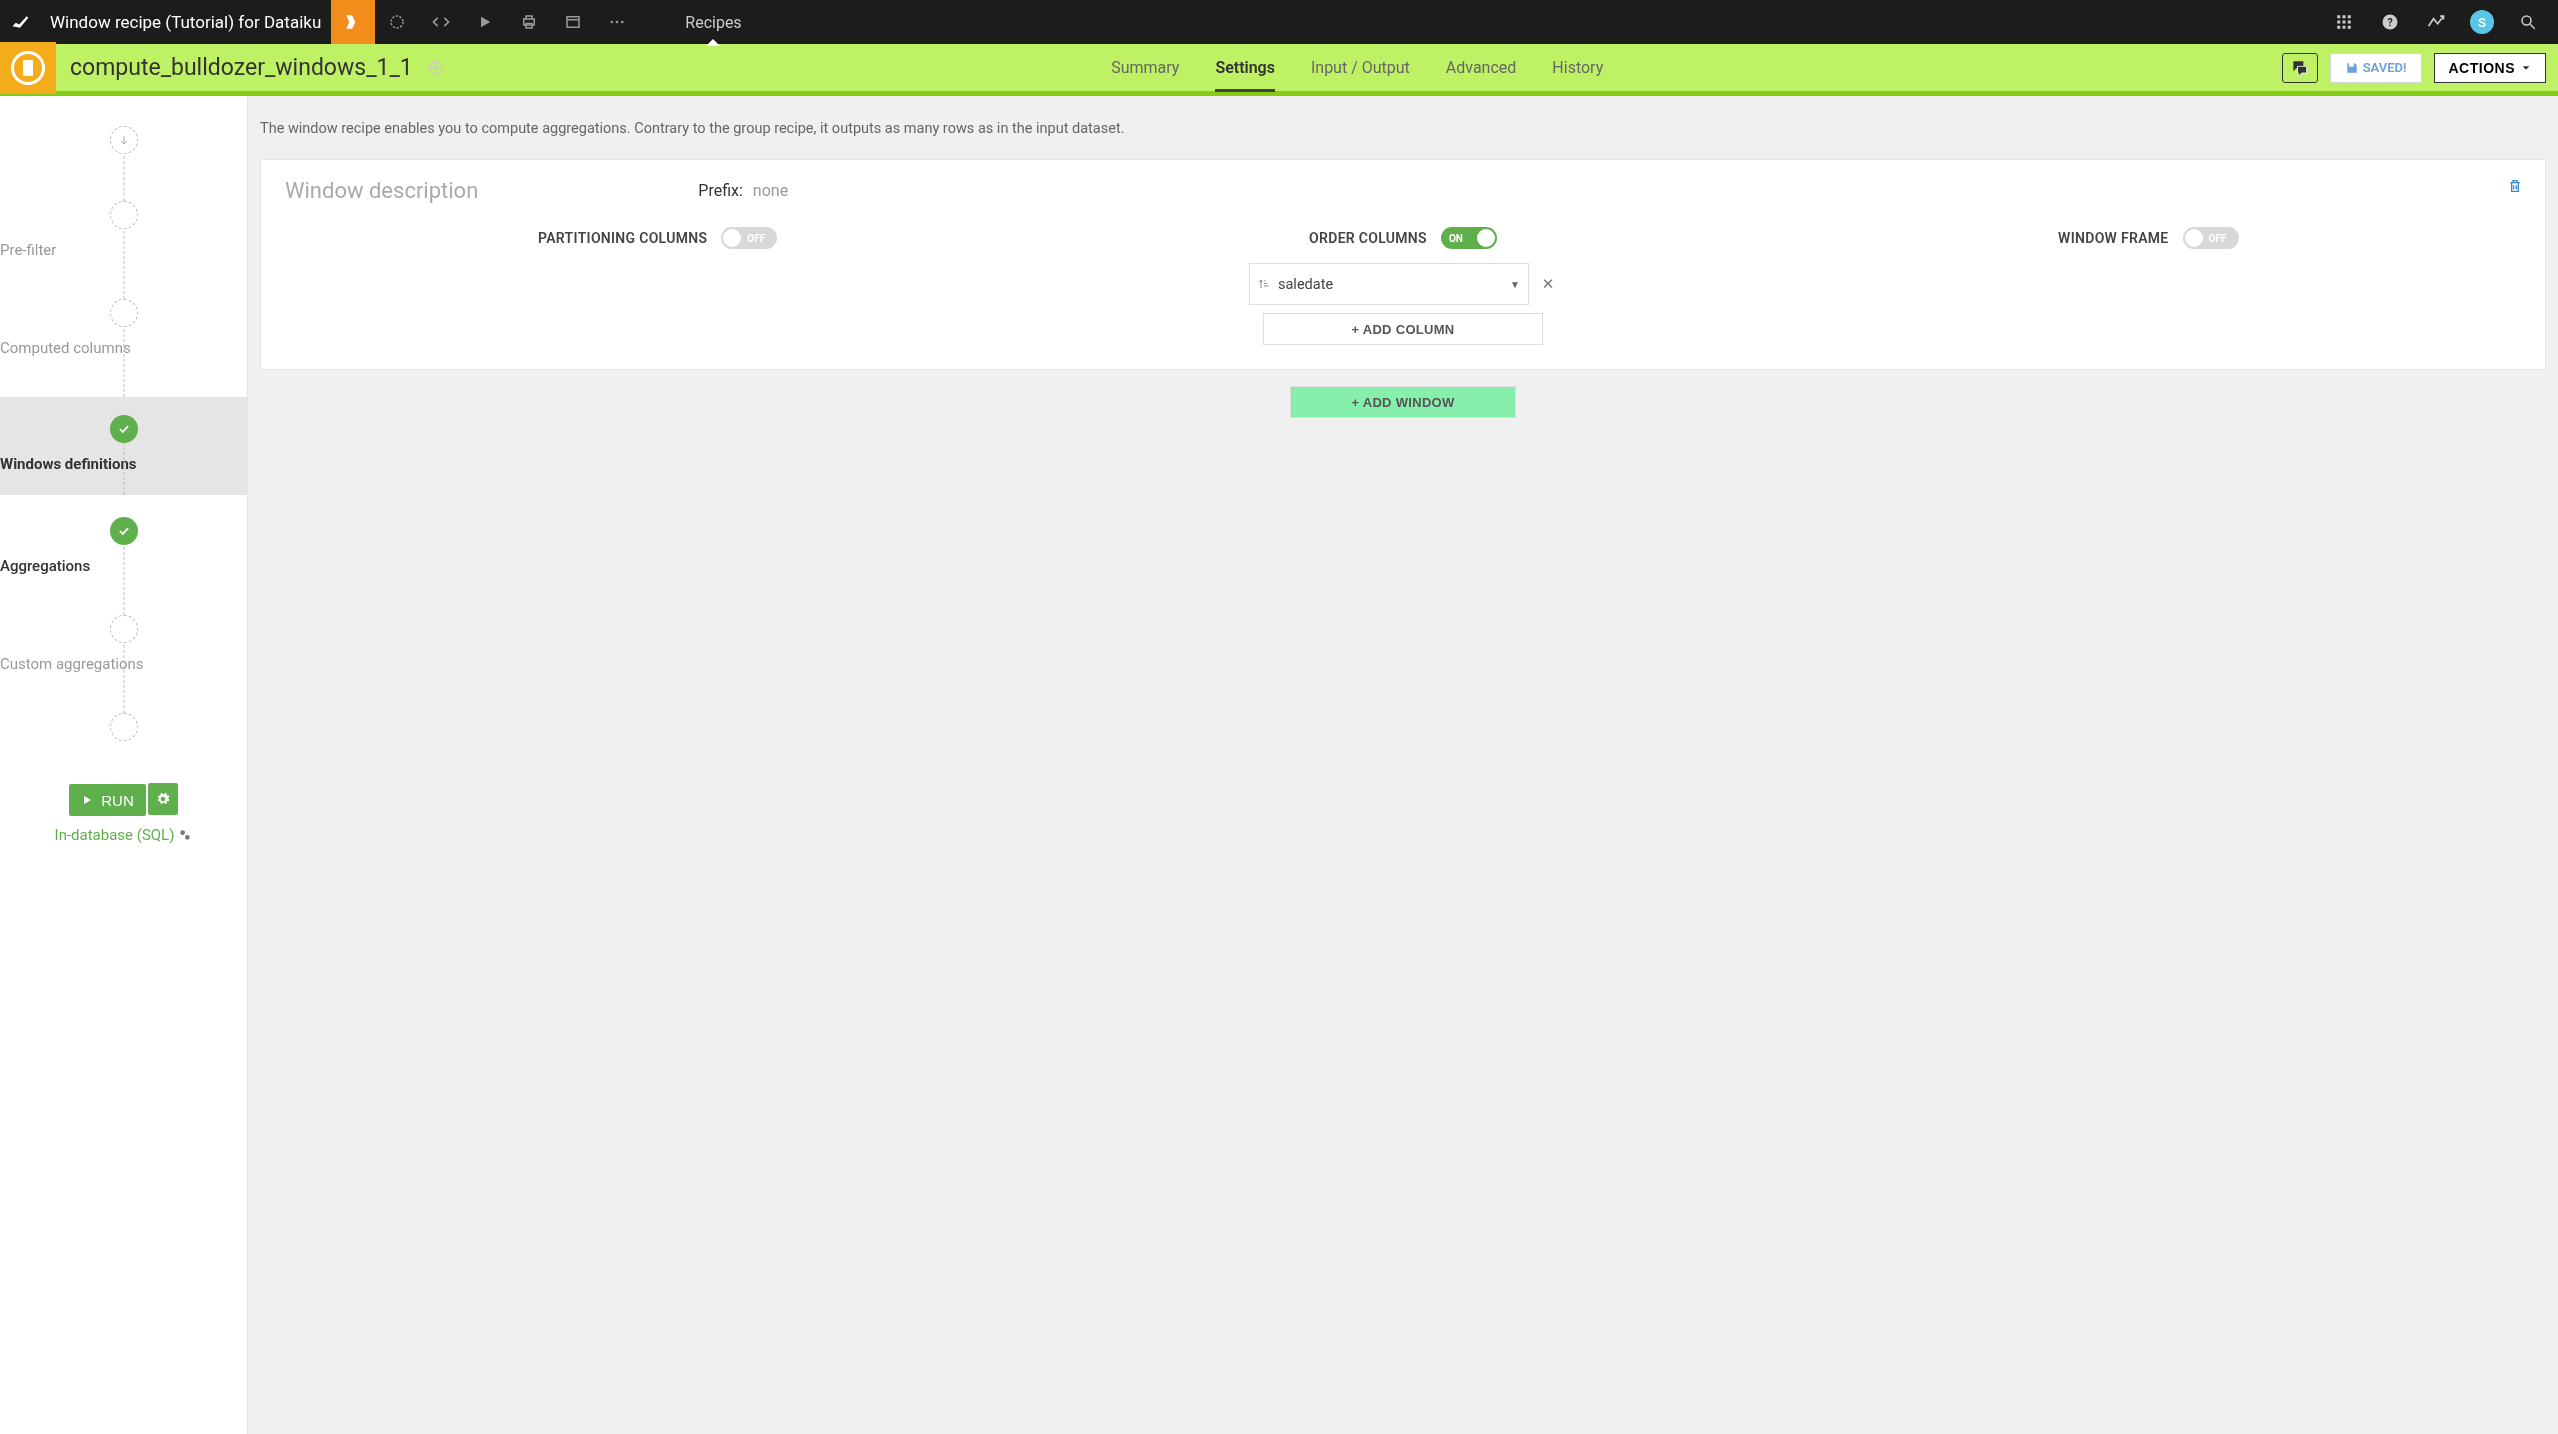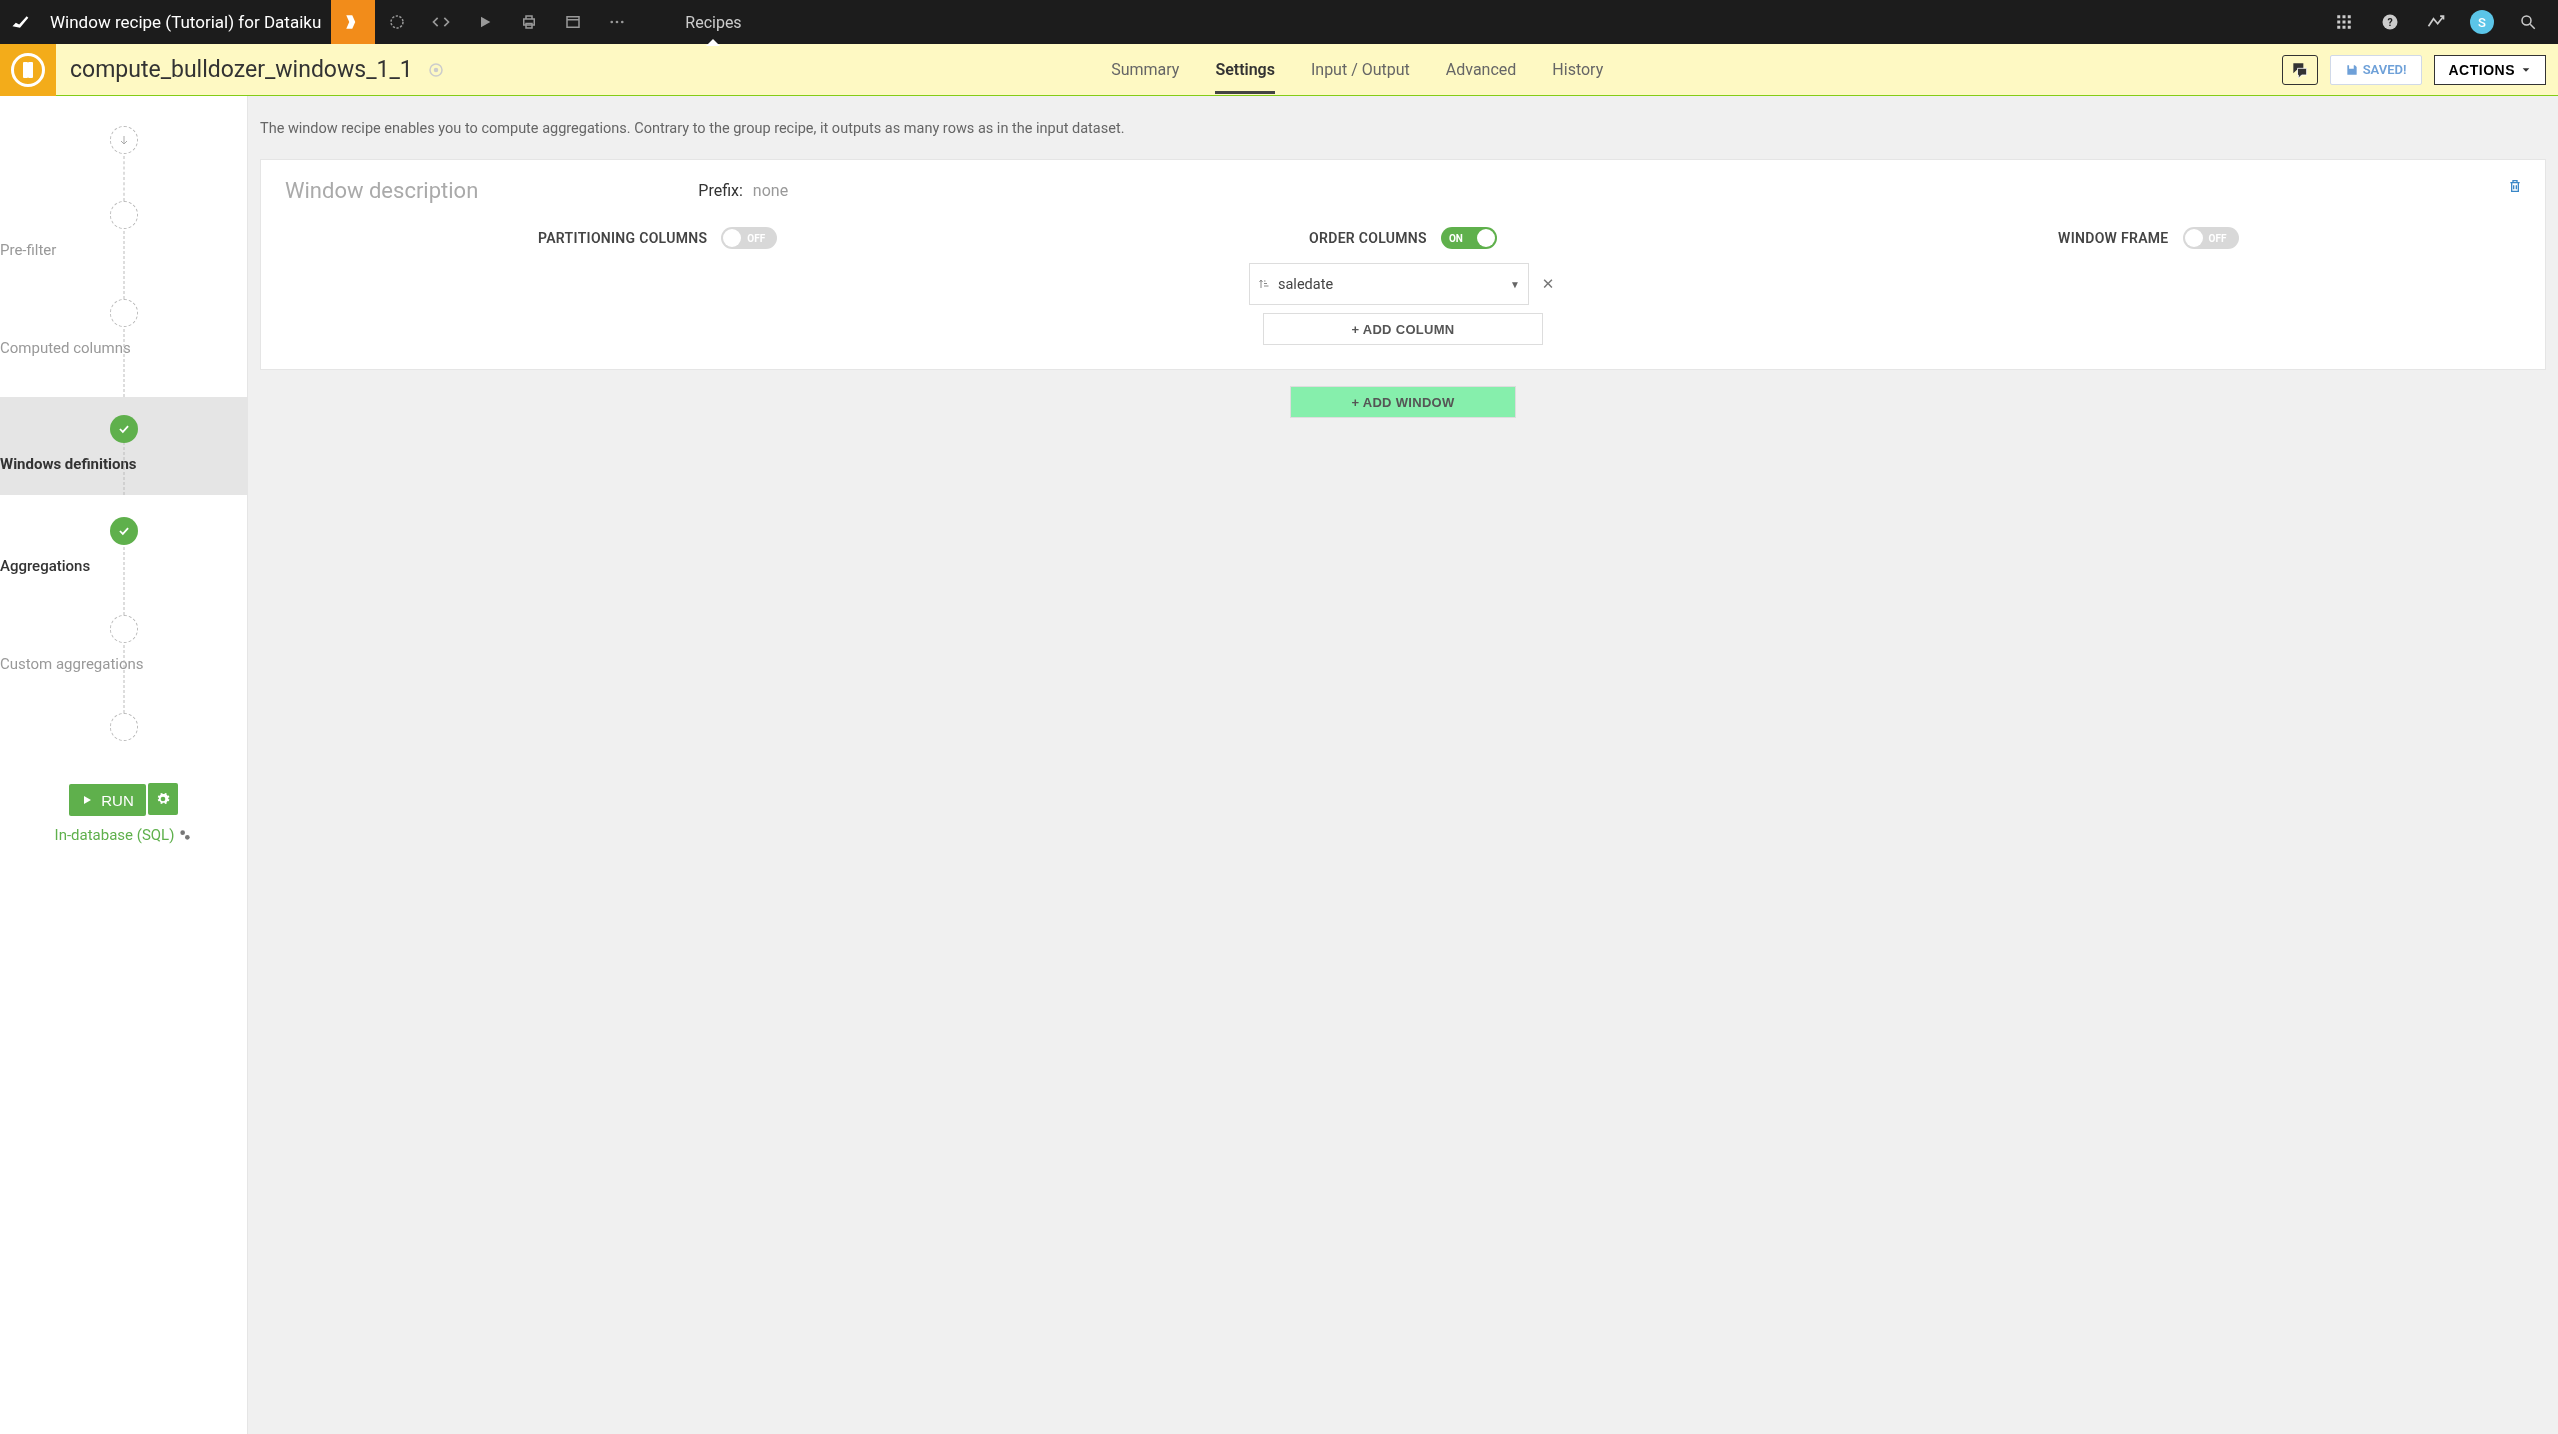--- a/index.html
+++ b/index.html
@@ -13,21 +13,21 @@
   .project-title { padding: 0 10px; color: #fff; font-weight: 400; }
   .topbar-icon-btn { width: 44px; height: 44px; display: flex; align-items: center; justify-content: center; cursor: pointer; color: #888; }
   .topbar-icon-btn.orange { background: #f28c1a; color: #fff; }
   .topbar-center { flex: 1; display: flex; align-items: center; justify-content: flex-start; padding-left: 40px; }
   .topbar-tab { color: #ccc; font-size: 16px; padding: 0 6px; position: relative; }
   .topbar-tab.active::after { content: ""; position: absolute; left: 50%; bottom: -14px; transform: translateX(-50%); width: 0; height: 0; border-left: 7px solid transparent; border-right: 7px solid transparent; border-bottom: 7px solid #fff; }
   .topbar-right { display: flex; align-items: center; gap: 2px; padding-right: 8px; }
   .avatar-circle { width: 24px; height: 24px; border-radius: 50%; background: #5bc5e8; color: #fff; display: flex; align-items: center; justify-content: center; font-size: 13px; font-weight: 500; }
 
   
-  .subheader { height: 52px; background: #fef9c3; display: flex; align-items: center; border-bottom: 1px solid #84cc16; }
+  .subheader { height: 52px; background: #bef264; display: flex; align-items: center; border-bottom: 5px solid #84cc16; }
   .recipe-icon-wrap { width: 56px; height: 52px; background: #f3ac1a; display: flex; align-items: center; justify-content: center; }
   .recipe-icon-inner { width: 34px; height: 34px; border: 3px solid #fff; border-radius: 50%; position: relative; }
   .recipe-icon-inner::before, .recipe-icon-inner::after { content: ""; position: absolute; width: 5px; height: 16px; background: #fff; top: 6px; border-radius: 1px; }
   .recipe-icon-inner::before { left: 9px; }
   .recipe-icon-inner::after { right: 9px; }
   .recipe-name { font-size: 23px; color: #333; padding: 0 14px; font-weight: 400; }
   .refresh-indicator { color: #ccc; }
   .subheader-tabs { flex: 1; display: flex; align-items: center; justify-content: center; gap: 36px; }
   .subheader-tab { font-size: 16px; color: #666; cursor: pointer; padding: 14px 0; position: relative; }
   .subheader-tab.active { color: #333; font-weight: 600; }

